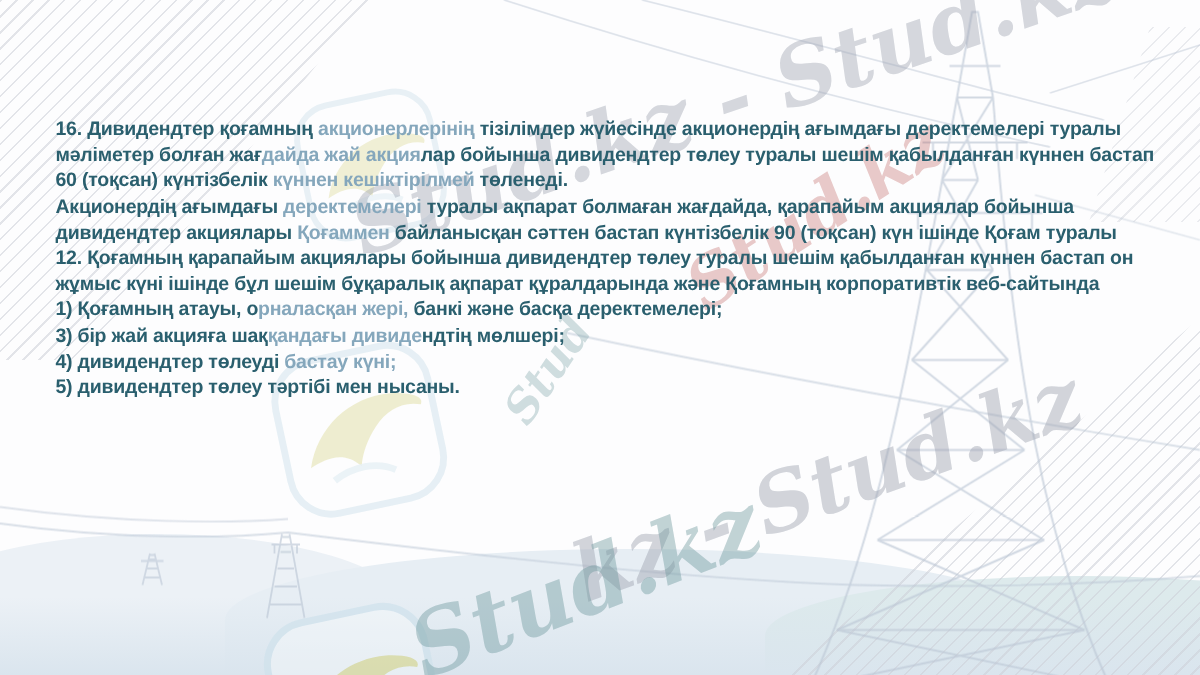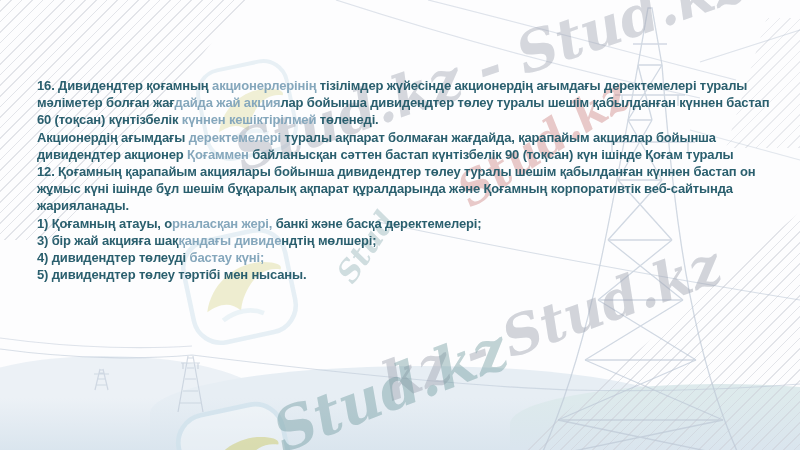--- a/index.html
+++ b/index.html
@@ -137,23 +137,22 @@
   <span class="wm wm-red">Stud.kz</span>
   <span class="wm wm-lower">kz - Stud.kz</span>
   <span class="wm wm-bottom">Stud.kz</span>
   <span class="wm wm-side">Stud</span>
 
   <div class="doc">
       <div class="line"><span class="t-dark">16. Дивидендтер қоғамның </span><span class="t-light">акционерлерінің</span><span class="t-dark"> тізілімдер жүйесінде акционердің ағымдағы деректемелері туралы</span></div>
       <div class="line"><span class="t-dark">мәліметер болған жағ</span><span class="t-light">дайда жай акция</span><span class="t-dark">лар бойынша дивидендтер төлеу туралы шешім қабылданған күннен бастап</span></div>
       <div class="line"><span class="t-dark">60 (тоқсан) күнтізбелік </span><span class="t-light">күннен кешіктірілмей</span><span class="t-dark"> төленеді.</span></div>
       <div class="line"><span class="t-dark">Акционердің ағымдағы </span><span class="t-light">деректемелері</span><span class="t-dark"> туралы ақпарат болмаған жағдайда, қарапайым акциялар бойынша</span></div>
-      <div class="line"><span class="t-dark">дивидендтер акционер </span><span class="t-light">Қоғаммен</span><span class="t-dark"> байланысқан сәттен бастап күнтізбелік 90 (тоқсан) күн ішінде Қоғам туралы</span></div>
+      <div class="line"><span class="t-dark">дивидендтер акциялары </span><span class="t-light">Қоғаммен</span><span class="t-dark"> байланысқан сәттен бастап күнтізбелік 90 (тоқсан) күн ішінде Қоғам туралы</span></div>
       <div class="line"><span class="t-dark">12. Қоғамның қарапайым акциялары бойынша дивидендтер төлеу туралы шешім қабылданған күннен бастап он</span></div>
       <div class="line"><span class="t-dark">жұмыс күні ішінде бұл шешім бұқаралық ақпарат құралдарында және Қоғамның корпоративтік веб-сайтында</span></div>
-      <div class="line"><span class="t-dark">жарияланады.</span></div>
       <div class="line"><span class="t-dark">1) Қоғамның атауы, о</span><span class="t-light">рналасқан жері,</span><span class="t-dark"> банкі және басқа деректемелері;</span></div>
       <div class="line"><span class="t-dark">3) бір жай акцияға шақ</span><span class="t-light">қандағы дивиде</span><span class="t-dark">ндтің мөлшері;</span></div>
       <div class="line"><span class="t-dark">4) дивидендтер төлеуді </span><span class="t-light">бастау күні;</span></div>
       <div class="line"><span class="t-dark">5) дивидендтер төлеу тәртібі мен нысаны.</span></div>
     </div>
 
 </div>
 
 </body></html>

